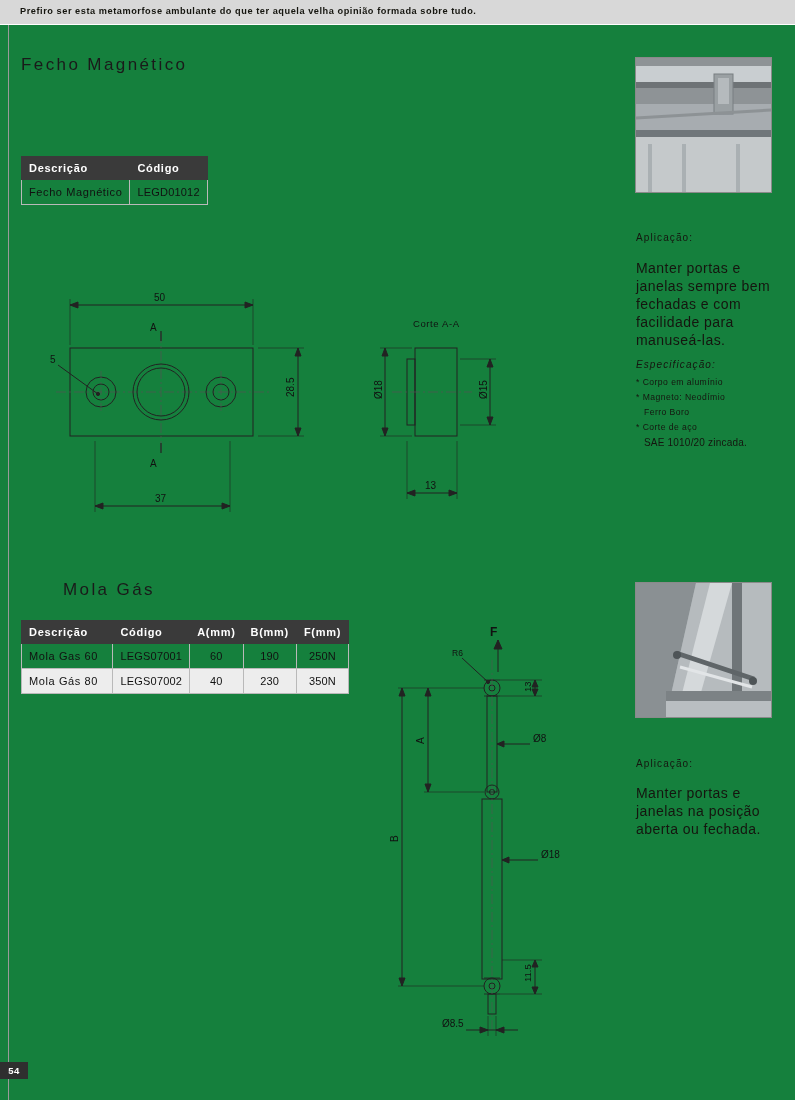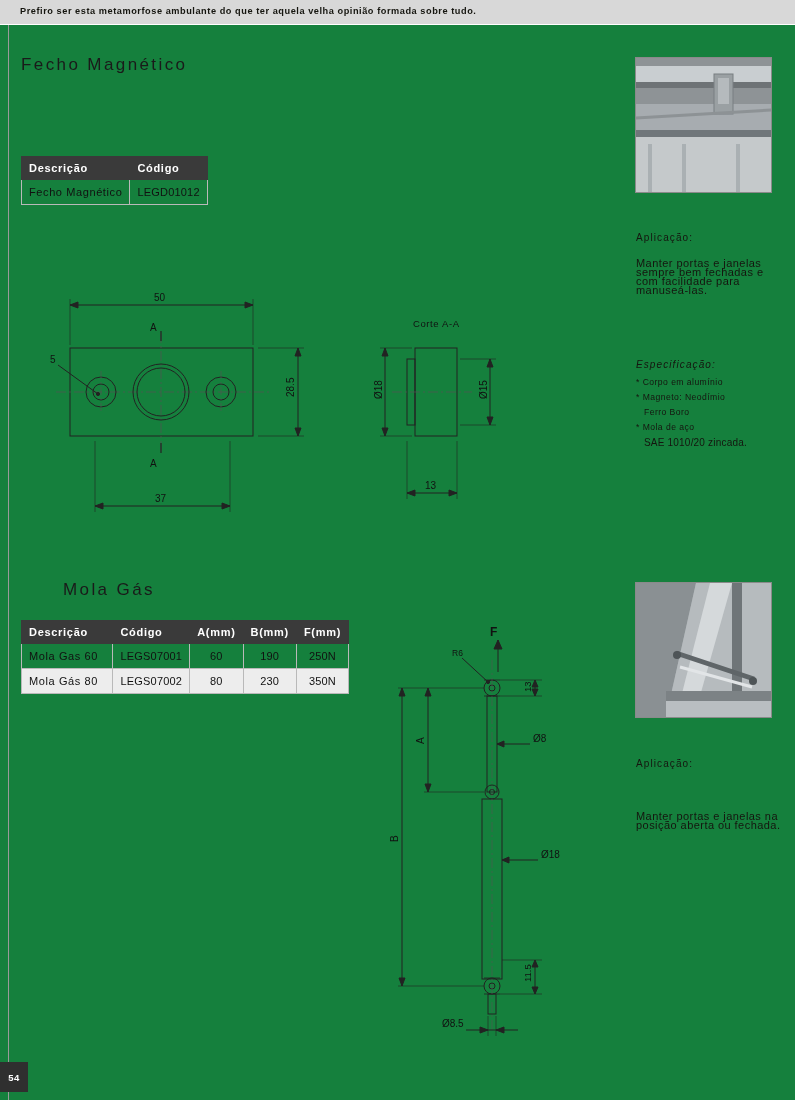--- a/index.html
+++ b/index.html
@@ -97,38 +97,38 @@
   #photo-2 { left: 635px; top: 582px; width: 137px; height: 136px; }
 
   .rc-head {
     position: absolute;
     font-size: 10px;
     letter-spacing: 1.1px;
     color: #15150f;
   }
   .rc-text {
     position: absolute;
-    font-size: 11px;
+    font-size: 14px;
     letter-spacing: 0.45px;
-    line-height: 9px;
+    line-height: 18px;
     color: #15150f;
     width: 150px;
   }
   #ap1-head { left: 636px; top: 232px; }
   #ap1-text { left: 636px; top: 259px; }
   #esp-head { left: 636px; top: 359px; font-style: italic; }
   #esp-text { left: 636px; top: 375px; font-size: 8.6px; line-height: 15px; }
   #ap2-head { left: 636px; top: 758px; }
-  #ap2-text { left: 636px; top: 812px; }
+  #ap2-text { left: 636px; top: 784px; }
 
   
   .page-num {
     position: absolute;
     left: 0px; top: 1062px;
-    width: 28px; height: 30px;
+    width: 28px; height: 17px;
     background: #2f2f2f;
     color: #fff;
     font-size: 9.5px;
     font-weight: bold;
     display: flex;
     align-items: center;
     justify-content: center;
     letter-spacing: 0.5px;
   }
 
@@ -266,21 +266,21 @@
       <tr>
         <td>Mola Gas 60</td>
         <td class="code">LEGS07001</td>
         <td class="num">60</td>
         <td class="num">190</td>
         <td class="num">250N</td>
       </tr>
       <tr class="alt">
         <td>Mola Gás 80</td>
         <td class="code">LEGS07002</td>
-        <td class="num">80</td>
+        <td class="num">40</td>
         <td class="num">230</td>
         <td class="num">350N</td>
       </tr>
     </tbody>
   </table>
 
   <div class="drawing" id="draw-mola">
     <svg width="260" height="430" viewBox="0 0 260 430">
       <g stroke="#222" fill="none" stroke-width="1">
 
@@ -378,21 +378,21 @@
   </div>
 
   <div class="rc-head" id="ap1-head">Aplicação:</div>
   <div class="rc-text" id="ap1-text">Manter portas e janelas sempre bem fechadas e com facilidade para manuseá-las.</div>
 
   <div class="rc-head" id="esp-head">Especificação:</div>
   <div class="rc-text" id="esp-text">
     <div>* Corpo em alumínio</div>
     <div>* Magneto: Neodímio</div>
     <div style="padding-left:8px">   Ferro Boro</div>
-    <div>* Mola de aço</div>
+    <div>* Corte de aço</div>
     <div style="padding-left:8px;font-size:10px;letter-spacing:0.2px">   SAE 1010/20 zincada.</div>
   </div>
 
   <div class="photo" id="photo-2">
     <svg width="135" height="134" viewBox="0 0 135 134">
       <rect x="0" y="0" width="135" height="134" fill="#9fa5a8"></rect>
       <polygon points="0,0 60,0 30,134 0,134" fill="#8a9093"></polygon>
       <polygon points="60,0 135,0 135,134 30,134" fill="#b6bbbe"></polygon>
       <polygon points="74,0 96,0 58,134 40,134" fill="#d5d9db"></polygon>
       <rect x="96" y="0" width="10" height="134" fill="#6f7578"></rect>

